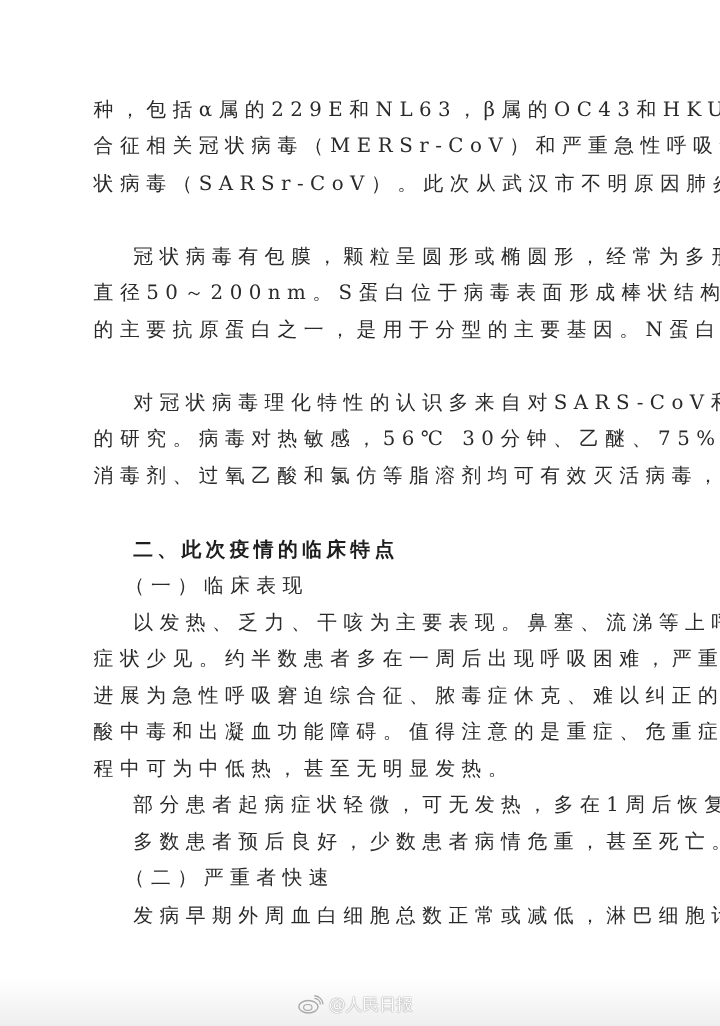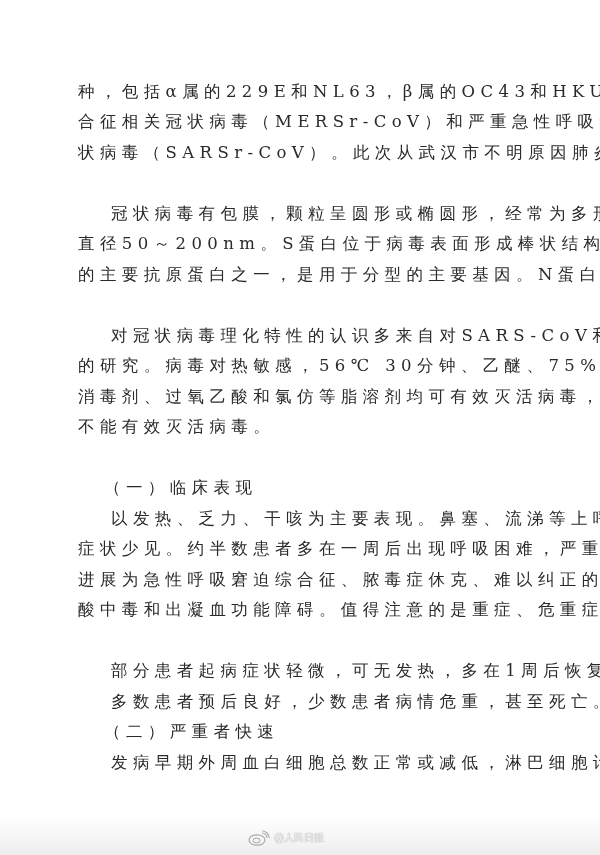--- a/index.html
+++ b/index.html
@@ -17,45 +17,46 @@
   }
   .indent { left: 111px; }
   .sub { left: 104px; }
   .heading { font-family: "DejaVu Sans", "Liberation Sans", sans-serif; font-weight: bold; color: #1e1e1e; letter-spacing: 3.6px; }
   .footer-fade {
     position: absolute; left: 0; bottom: 0; width: 600px; height: 40px;
     background: linear-gradient(to bottom, rgba(240,240,240,0), #eeeeee);
   }
   .watermark {
     position: absolute; left: 248px; top: 829px; height: 18px;
-    display: flex; align-items: center; gap: 4px;
-    color: #ffffff; font-family: "DejaVu Sans", "Liberation Sans", sans-serif; font-size: 10px;
+    display: flex; align-items: flex-start; gap: 4px;
+    color: #ffffff; font-family: "DejaVu Sans", "Liberation Sans", sans-serif; font-size: 14px;
     text-shadow: 0 0 1px #9a9a9a, 0 0 1px #9a9a9a;
   }
   .weibo-icon { width: 22px; height: 16px; }
 </style>
 </head>
 <body>
 
 <div class="page">
   <div class="line" style="top:77px">种，包括α属的229E和NL63，β属的OC43和HKU1、中东呼吸综</div>
   <div class="line" style="top:107px">合征相关冠状病毒（MERSr-CoV）和严重急性呼吸综合征相关冠</div>
   <div class="line" style="top:138px">状病毒（SARSr-CoV）。此次从武汉市不明原因肺炎患者下呼吸</div>
   <div class="line indent" style="top:199px">冠状病毒有包膜，颗粒呈圆形或椭圆形，经常为多形性，</div>
   <div class="line" style="top:229px">直径50～200nm。S蛋白位于病毒表面形成棒状结构，作为病毒</div>
   <div class="line" style="top:260px">的主要抗原蛋白之一，是用于分型的主要基因。N蛋白包裹病毒</div>
   <div class="line indent" style="top:321px">对冠状病毒理化特性的认识多来自对SARS-CoV和MERS-CoV</div>
   <div class="line" style="top:351px">的研究。病毒对热敏感，56℃ 30分钟、乙醚、75%乙醇、含氯</div>
   <div class="line" style="top:382px">消毒剂、过氧乙酸和氯仿等脂溶剂均可有效灭活病毒，氯己定</div>
-  <div class="line" style="top:412px">不能有效灭活病毒。</div>
+  <div class="line indent heading" style="top:443px">二、此次疫情的临床特点</div>
   <div class="line sub" style="top:473px">（一）临床表现</div>
   <div class="line indent" style="top:504px">以发热、乏力、干咳为主要表现。鼻塞、流涕等上呼吸道</div>
   <div class="line" style="top:534px">症状少见。约半数患者多在一周后出现呼吸困难，严重者快速</div>
   <div class="line" style="top:565px">进展为急性呼吸窘迫综合征、脓毒症休克、难以纠正的代谢性</div>
   <div class="line" style="top:595px">酸中毒和出凝血功能障碍。值得注意的是重症、危重症患者病</div>
+  <div class="line" style="top:626px">程中可为中低热，甚至无明显发热。</div>
   <div class="line indent" style="top:656px">部分患者起病症状轻微，可无发热，多在1周后恢复。</div>
   <div class="line indent" style="top:687px">多数患者预后良好，少数患者病情危重，甚至死亡。</div>
   <div class="line sub" style="top:717px">（二）严重者快速</div>
   <div class="line indent" style="top:748px">发病早期外周血白细胞总数正常或减低，淋巴细胞计数减</div>
 </div>
 
 <div class="footer-fade"></div>
 
 <div class="watermark">
   <svg class="weibo-icon" viewBox="0 0 22 16">

